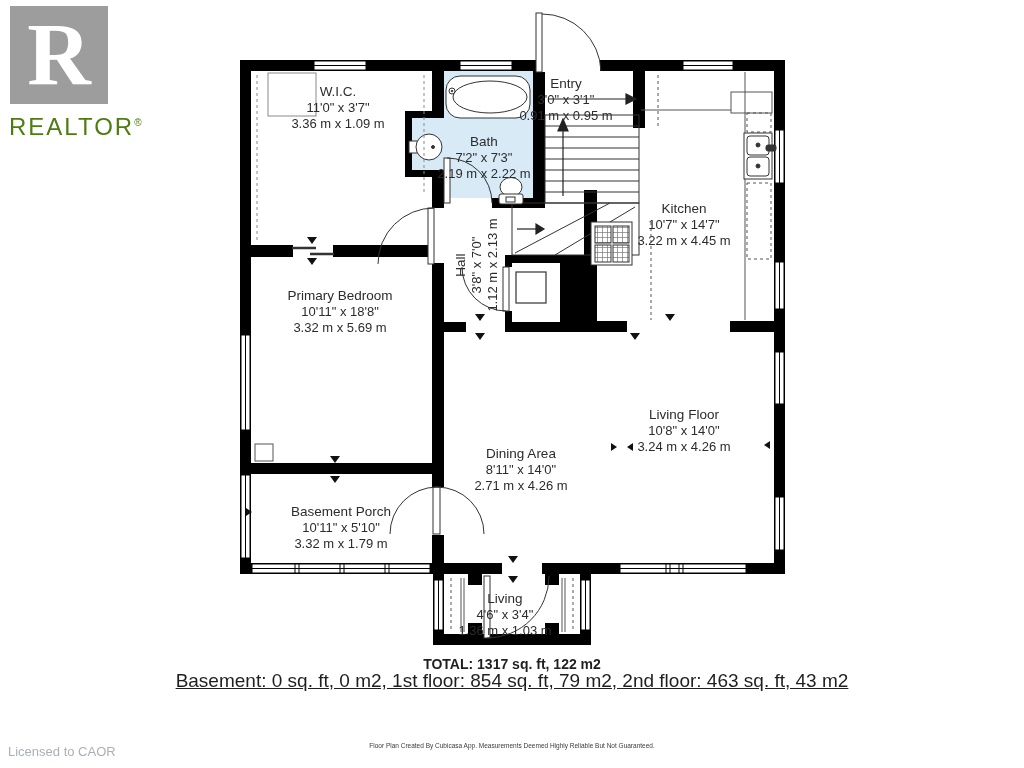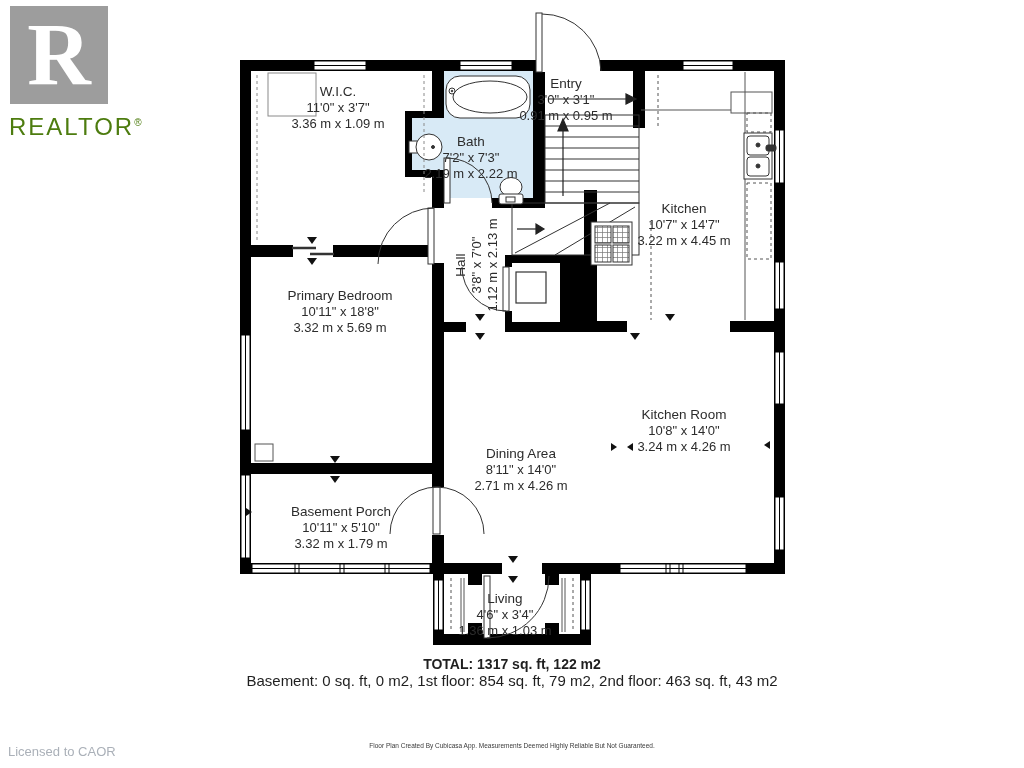--- a/index.html
+++ b/index.html
@@ -12,21 +12,21 @@
   .room-label.rotated{transform:translate(-50%,-50%) rotate(-90deg);}
   #logo-block{position:absolute;left:10px;top:6px;width:98px;height:98px;
       background:#9d9d9d;display:flex;align-items:center;justify-content:center;}
   #logo-letter{color:#ffffff;font-family:"Liberation Serif",serif;font-weight:bold;
       font-size:88px;line-height:88px;}
   #logo-text{position:absolute;left:9px;top:113px;color:#4d7c0f;font-size:24px;
       letter-spacing:2px;}
   #logo-reg{font-size:10px;vertical-align:super;letter-spacing:0;}
   #summary{position:absolute;left:0;top:656px;width:1024px;text-align:center;color:#1f1f1f;}
   #summary .total{font-weight:bold;font-size:14px;line-height:17px;}
-  #summary .sline{font-size:15px;line-height:15.2px;}
+  #summary .sline{font-size:19px;line-height:15.2px;text-decoration:underline;}
   #disclaimer{position:absolute;left:0;top:742px;width:1024px;text-align:center;
       font-size:6.5px;color:#3a3a3a;}
   #licensed{position:absolute;left:8px;top:744px;font-size:13px;color:#aab0b8;}
 </style>
 </head>
 <body>
 
 <svg id="plan-svg" width="1024" height="768" viewBox="0 0 1024 768">
   <defs>
     <pattern id="hatch" width="5" height="5" patternUnits="userSpaceOnUse">
@@ -227,21 +227,21 @@
     <polygon points="764,445 770,441 770,449"></polygon>
     <polygon points="252,512 246,508 246,516"></polygon>
   </g>
 </svg>
 
 <div class="room-label" style="left:338px;top:108px">
   <div class="rname">W.I.C.</div>
   <div class="rdim">11'0" x 3'7"</div>
   <div class="rdim">3.36 m x 1.09 m</div>
 </div>
-<div class="room-label" style="left:471px;top:158px">
+<div class="room-label" style="left:484px;top:158px">
   <div class="rname">Bath</div>
   <div class="rdim">7'2" x 7'3"</div>
   <div class="rdim">2.19 m x 2.22 m</div>
 </div>
 <div class="room-label" style="left:566px;top:100px">
   <div class="rname">Entry</div>
   <div class="rdim">3'0" x 3'1"</div>
   <div class="rdim">0.91 m x 0.95 m</div>
 </div>
 <div class="room-label" style="left:684px;top:225px">
@@ -253,21 +253,21 @@
   <div class="rname">Hall</div>
   <div class="rdim">3'8" x 7'0"</div>
   <div class="rdim">1.12 m x 2.13 m</div>
 </div>
 <div class="room-label" style="left:340px;top:312px">
   <div class="rname">Primary Bedroom</div>
   <div class="rdim">10'11" x 18'8"</div>
   <div class="rdim">3.32 m x 5.69 m</div>
 </div>
 <div class="room-label" style="left:684px;top:431px">
-  <div class="rname">Kitchen Room</div>
+  <div class="rname">Living Floor</div>
   <div class="rdim">10'8" x 14'0"</div>
   <div class="rdim">3.24 m x 4.26 m</div>
 </div>
 <div class="room-label" style="left:521px;top:470px">
   <div class="rname">Dining Area</div>
   <div class="rdim">8'11" x 14'0"</div>
   <div class="rdim">2.71 m x 4.26 m</div>
 </div>
 <div class="room-label" style="left:341px;top:528px">
   <div class="rname">Basement Porch</div>

